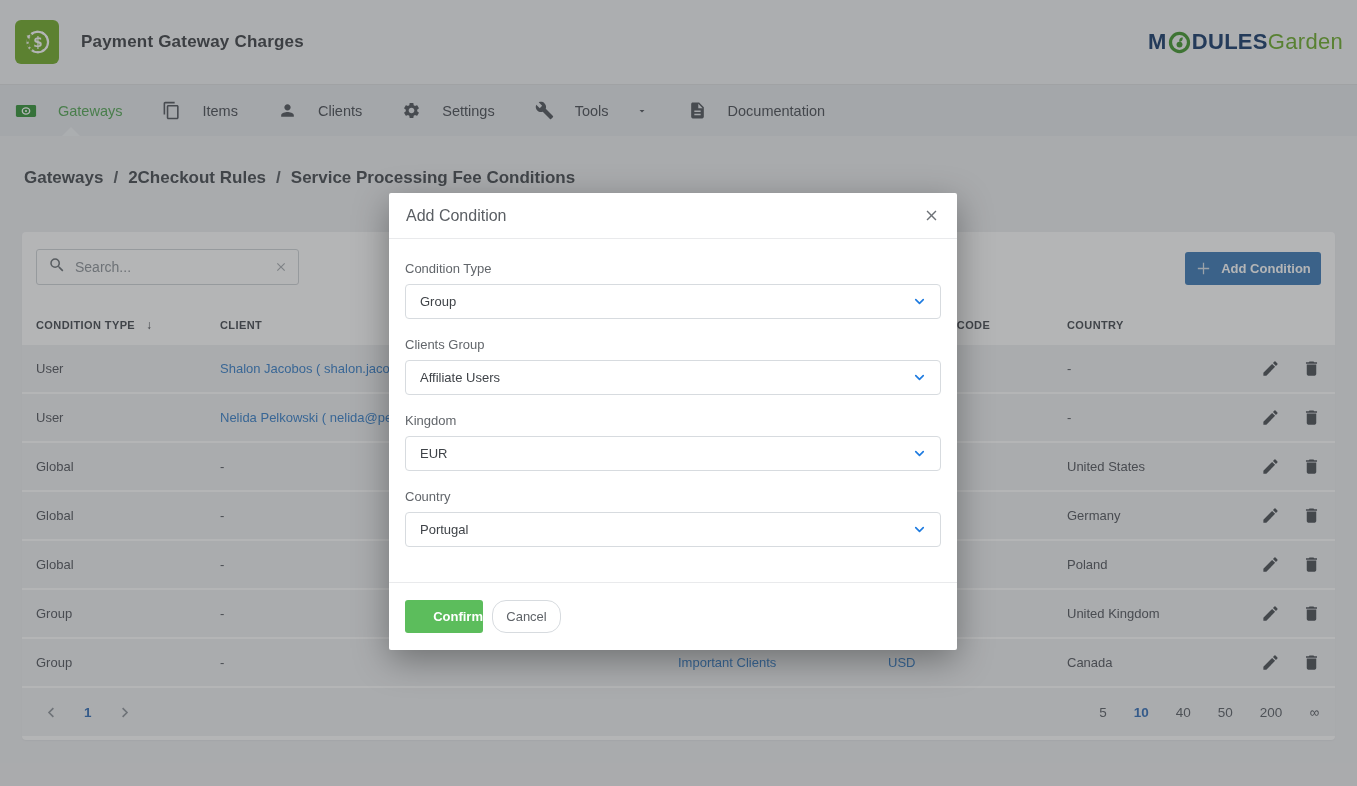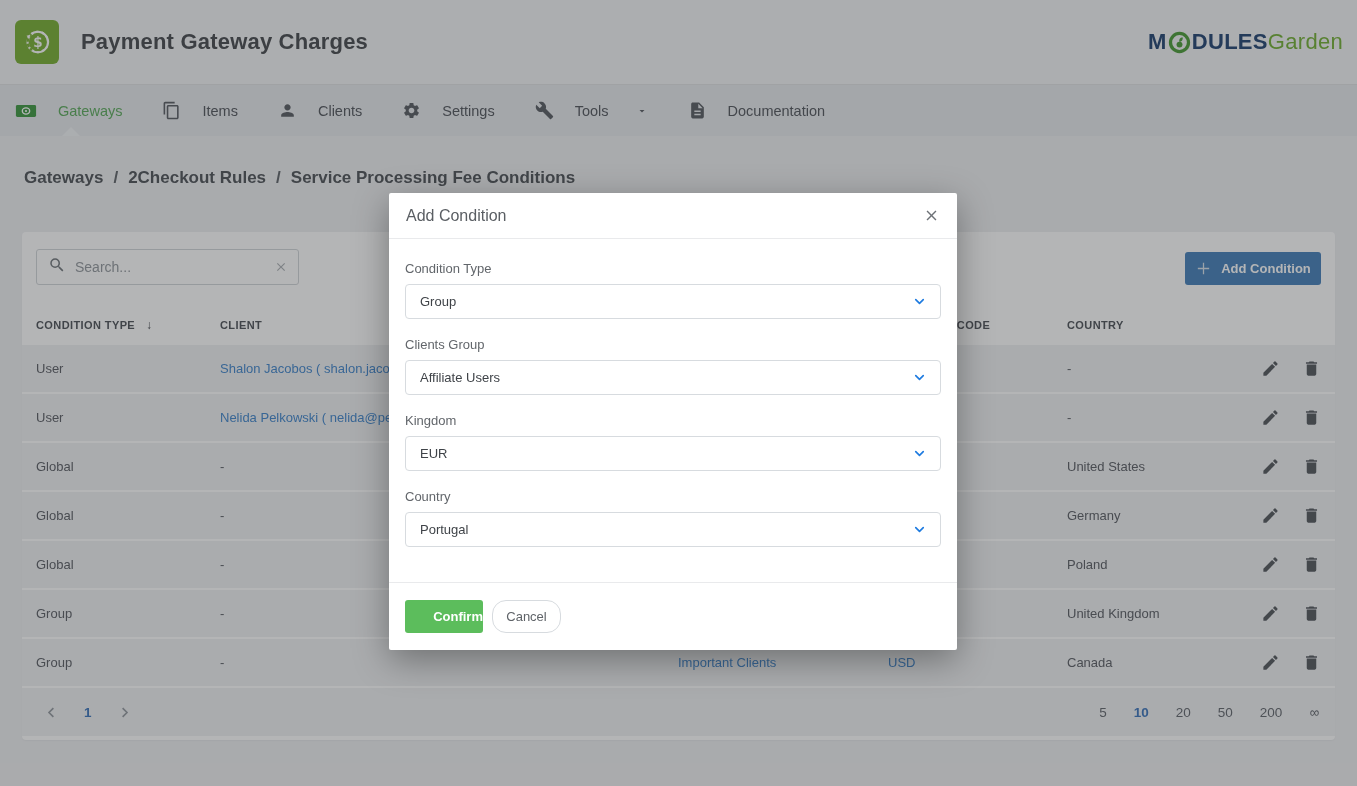--- a/index.html
+++ b/index.html
@@ -2,21 +2,21 @@
 <html><head>
 <meta charset="utf-8">
 <style>
   * { margin:0; padding:0; box-sizing:border-box; }
   html,body { width:1357px; height:786px; overflow:hidden; font-family:"Liberation Sans",sans-serif; }
   .page { position:relative; width:1357px; height:786px; background:#f0f1f3; }
 
   
   .app-header { height:84px; background:#f4f5f6; display:flex; align-items:center; padding:0 14px 0 15px; }
   .app-icon { width:44px; height:44px; border-radius:6px; background:#82b541; display:flex; align-items:center; justify-content:center; margin-right:22px; flex:none; }
-  .app-title { font-size:22px; font-weight:bold; color:#54575b; letter-spacing:.2px; }
+  .app-title { font-size:17px; font-weight:bold; color:#54575b; letter-spacing:.2px; }
   .logo { margin-left:auto; display:flex; align-items:center; font-size:22px; font-weight:bold; color:#31517c; letter-spacing:.3px; }
   .logo .globe { margin:0 1px; display:flex; }
   .logo .garden { color:#7cb542; font-weight:400; }
 
   
   .nav { position:relative; height:52px; background:#e9ebee; border-top:1px solid #e2e4e6; display:flex; align-items:center; padding-left:15px; }
   .nav-item { display:flex; align-items:center; gap:21px; margin-right:40px; cursor:pointer; }
   .nav-item .lbl { font-size:14.5px; color:#5e6268; }
   .nav-item.active .lbl { color:#67b168; }
   .nav-item svg { display:block; }
@@ -362,21 +362,21 @@
         <span class="pg-page">1</span>
         <span class="pg-chevron">
           <svg width="15" height="15" viewBox="0 0 24 24" fill="none" stroke="#9ba0a6" stroke-width="2.6">
               <path d="M9 5l7 7-7 7"></path>
             </svg>
         </span>
       </div>
       <div class="pg-sizes">
         <span class="pg-size">5</span>
         <span class="pg-size active">10</span>
-        <span class="pg-size">20</span>
+        <span class="pg-size">40</span>
         <span class="pg-size">50</span>
         <span class="pg-size">200</span>
         <span class="pg-size">∞</span>
       </div>
     </div>
 
   </div>
 
   <div class="overlay"></div>
 

